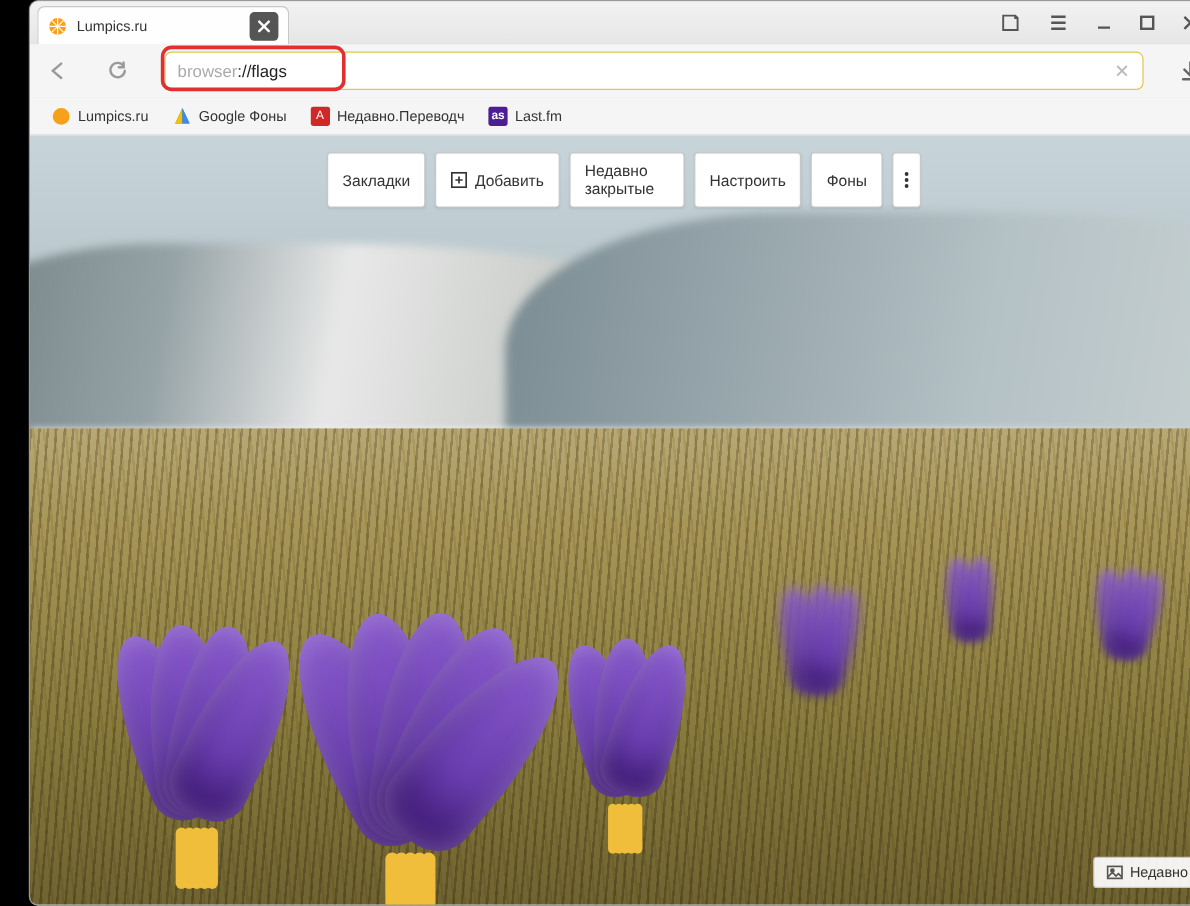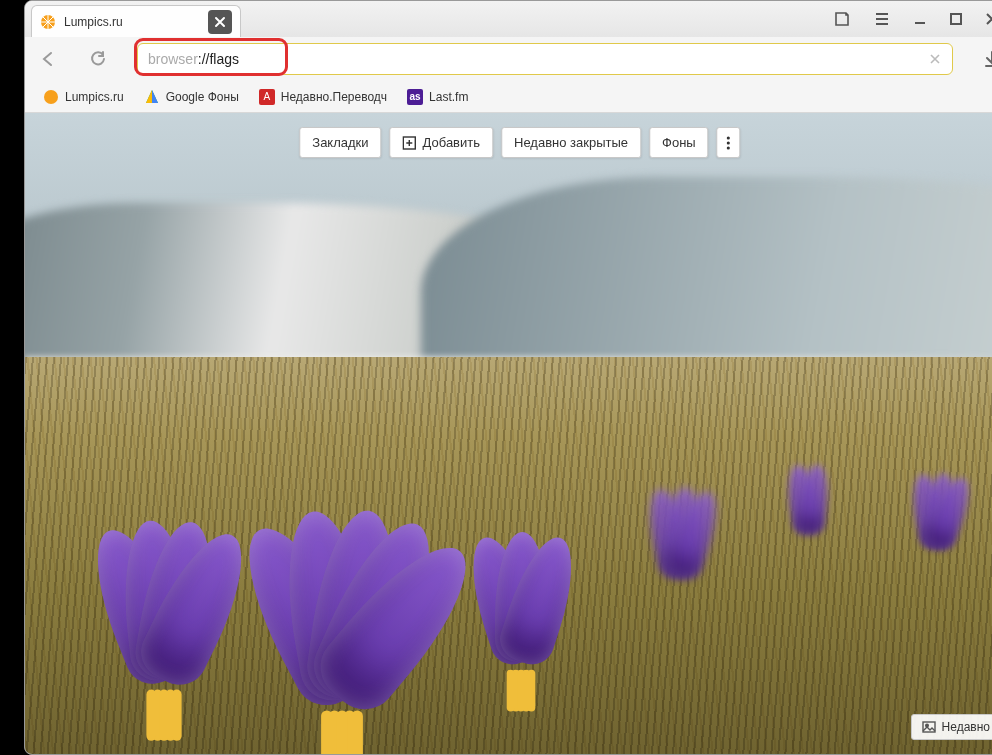--- a/index.html
+++ b/index.html
@@ -222,20 +222,23 @@
               <line x1="7" y1="4" x2="7" y2="10"></line>
               <line x1="4" y1="7" x2="10" y2="7"></line>
             </svg>
           </span>
         <span>Добавить</span>
       </div>
       <div class="tbtn">
           <span>Недавно закрытые</span>
         </div>
       <div class="tbtn">
+          <span>Настроить</span>
+        </div>
+      <div class="tbtn">
           <span>Фоны</span>
         </div>
       <div class="tbtn icon-only">
         <span>
             <svg width="4" height="14" viewBox="0 0 4 14">
               <circle cx="2" cy="2" r="1.6" fill="#333"></circle>
               <circle cx="2" cy="7" r="1.6" fill="#333"></circle>
               <circle cx="2" cy="12" r="1.6" fill="#333"></circle>
             </svg>
           </span>

